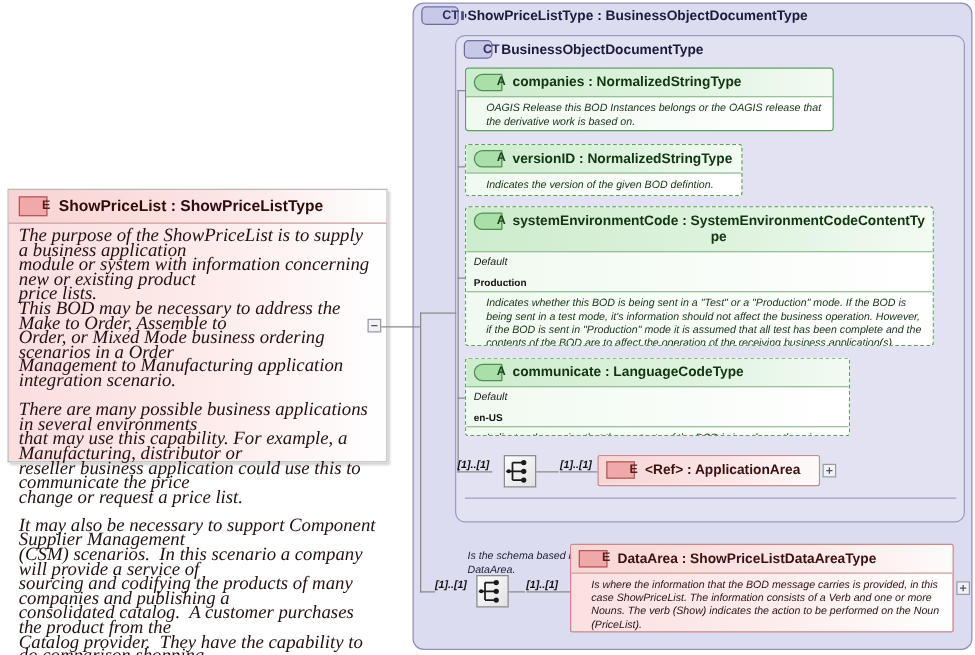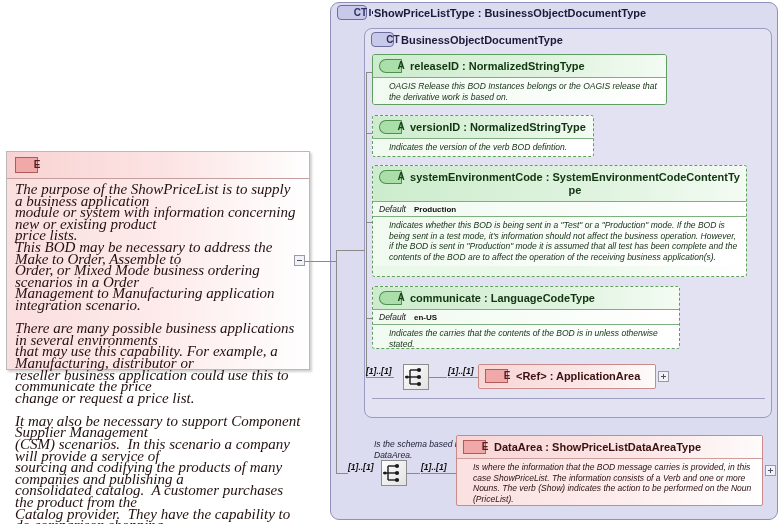--- a/index.html
+++ b/index.html
@@ -140,21 +140,21 @@
   .node-attr {
     background: linear-gradient(to right, #eaf8ea 0%, #eaf8ea 55%, #ffffff 100%);
     border: 1px solid #5e9e5e;
     border-radius: 3px;
   }
   .node-attr.dashed { border-style: dashed; }
   .node-attr .hdr { background: linear-gradient(to right, #cdeccd 0%, #dff3df 60%, #f3fbf3 100%); }
   .node-attr .hdr .ttl { color: #10350f; }
   .node-attr .sep { height: 1px; background: #7fae7f; margin: 0; }
   .node-attr .body { color: #143014; background: linear-gradient(to right,#f0faf0 0%, #ffffff 100%); }
-  .node-attr .defrow { background: linear-gradient(to right,#f0faf0 0%, #ffffff 100%); }
+  .node-attr .defrow { background: linear-gradient(to right,#f0faf0 0%, #ffffff 100%); flex-direction: column; }
 
   
   .node-elem {
     background: linear-gradient(to right, #fbe0e0 0%, #fdeded 55%, #ffffff 100%);
     border: 1px solid #c98a8a;
     border-radius: 2px;
   }
   .node-elem .hdr { background: linear-gradient(to right, #f8d5d5 0%, #fbe6e6 60%, #fefbfb 100%); }
   .node-elem .hdr .ttl { color: #3a1010; }
   .node-elem .sep { height: 1px; background: #cf9c9c; }
@@ -252,34 +252,34 @@
 
   <div class="line hline" style="left:366px; top:72px; width:8px;"></div>
   <div class="line hline" style="left:366px; top:133px; width:8px;"></div>
   <div class="line hline" style="left:366px; top:222px; width:8px;"></div>
   <div class="line hline" style="left:366px; top:318px; width:8px;"></div>
   <div class="line hline" style="left:366px; top:377px; width:28px;"></div>
 
   <div class="node node-attr" style="left:372px; top:54px; width:295px; height:51px;">
     <div class="hdr">
       <span class="badge badge-a">A</span>
-      <span class="ttl">releaseID : NormalizedStringType</span>
+      <span class="ttl">companies : NormalizedStringType</span>
     </div>
     <div class="sep"></div>
     <div class="body">OAGIS Release this BOD Instances belongs or the OAGIS release that
 the derivative work is based on.</div>
   </div>
 
   <div class="node node-attr dashed" style="left:372px; top:115px; width:222px; height:42px;">
     <div class="hdr">
       <span class="badge badge-a">A</span>
       <span class="ttl">versionID : NormalizedStringType</span>
     </div>
     <div class="sep"></div>
-    <div class="body">Indicates the version of the verb BOD defintion.</div>
+    <div class="body">Indicates the version of the given BOD defintion.</div>
   </div>
 
   <div class="node node-attr dashed" style="left:372px; top:165px; width:375px; height:112px;">
     <div class="hdr">
       <span class="badge badge-a">A</span>
       <span class="ttl" style="text-align:center; width:335px;">systemEnvironmentCode : SystemEnvironmentCodeContentTy pe</span>
     </div>
     <div class="sep"></div>
     <div class="defrow">
       <span class="dk">Default</span>
@@ -369,20 +369,21 @@
     <div class="body">Is where the information that the BOD message carries is provided, in this
 case ShowPriceList. The information consists of a Verb and one or more
 Nouns. The verb (Show) indicates the action to be performed on the Noun
 (PriceList).</div>
   </div>
   <div class="pm-box plus" style="left:765px; top:465px;"></div>
 
   <div class="panel-doc">
     <div class="hdr">
       <span class="badge badge-e" style="width:20px;height:16px;">E</span>
+      <span class="ttl">ShowPriceList : ShowPriceListType</span>
     </div>
     <div class="sep"></div>
     <div class="body">The purpose of the ShowPriceList is to supply a business application
 module or system with information concerning new or existing product
 price lists.
 This BOD may be necessary to address the Make to Order, Assemble to
 Order, or Mixed Mode business ordering scenarios in a Order
 Management to Manufacturing application integration scenario.
 
 There are many possible business applications in several environments

